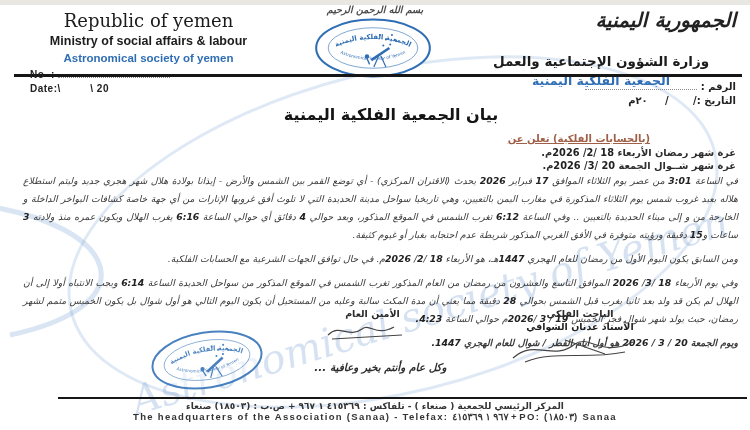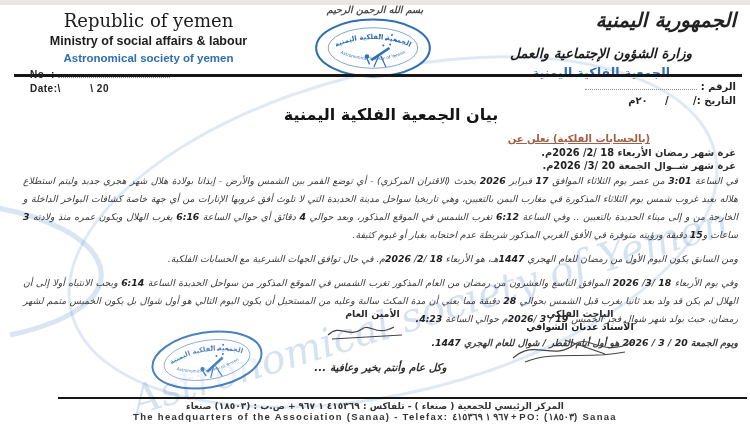--- a/index.html
+++ b/index.html
@@ -13,21 +13,21 @@
              font-style:italic;font-size:40px;color:rgba(120,160,210,.30);transform:rotate(-17deg);
              white-space:nowrap;pointer-events:none;}
   .wm-swoosh{position:absolute;left:-30px;top:185px;width:220px;height:160px;}
   
   .hdr-en{position:absolute;left:16px;top:10px;width:265px;text-align:center;}
   .hdr-en .l1{font-family:"DejaVu Serif",serif;font-size:18px;color:#1c1c1c;}
   .hdr-en .l2{font-family:"Liberation Sans",sans-serif;font-weight:bold;font-size:12.5px;margin-top:3px;color:#1c1c1c;}
   .hdr-en .l3{font-family:"Liberation Sans",sans-serif;font-weight:bold;font-size:11.5px;margin-top:4px;color:#2f6eb4;}
   .hdr-ar{position:absolute;right:14px;top:8px;width:270px;text-align:center;direction:rtl;}
   .hdr-ar .l1{font-size:20px;font-weight:bold;font-style:italic;color:#222;text-align:right;}
-  .hdr-ar .l2{font-size:13.5px;font-weight:bold;margin-top:13px;color:#1c1c1c;font-style:italic;}
+  .hdr-ar .l2{font-size:13.5px;font-weight:bold;margin-top:21px;color:#1c1c1c;}
   .hdr-ar .l3{font-size:12.5px;font-weight:bold;margin-top:4px;color:#2f6eb4;}
   .bismillah{position:absolute;left:300px;top:4px;width:150px;text-align:center;font-size:9.5px;
              font-weight:bold;font-style:italic;color:#4a4a4a;direction:rtl;}
   .hdr-logo{position:absolute;left:312px;top:17px;width:122px;height:62px;}
   .rule-top{position:absolute;left:14px;right:8px;top:74px;height:3px;background:#161616;}
   
   .ref-en{position:absolute;left:30px;top:68px;font-family:"Liberation Sans",sans-serif;
           font-weight:bold;font-size:10px;color:#222;letter-spacing:.5px;}
   .ref-en .row{margin-bottom:3px;white-space:pre;}
   .dotline{display:inline-block;width:112px;border-bottom:1px dotted #8a8a8a;height:9px;vertical-align:baseline;}

